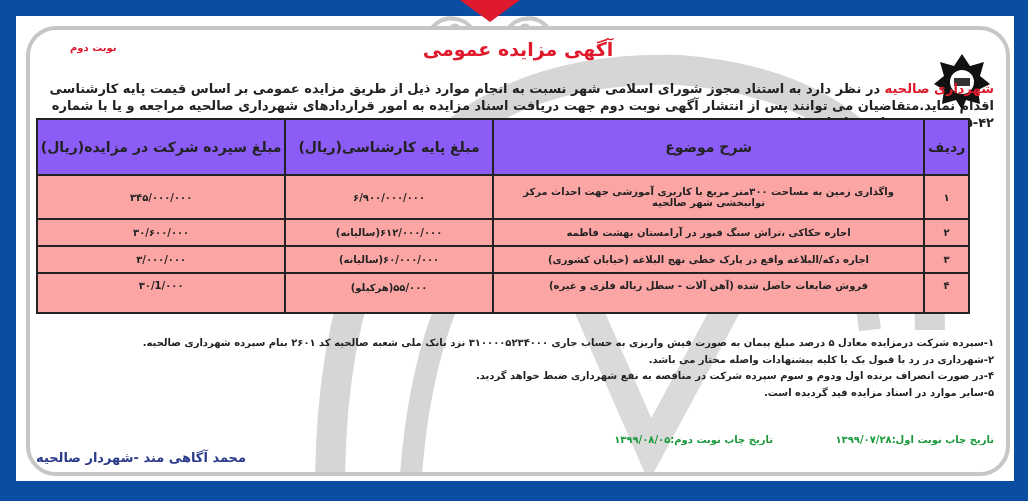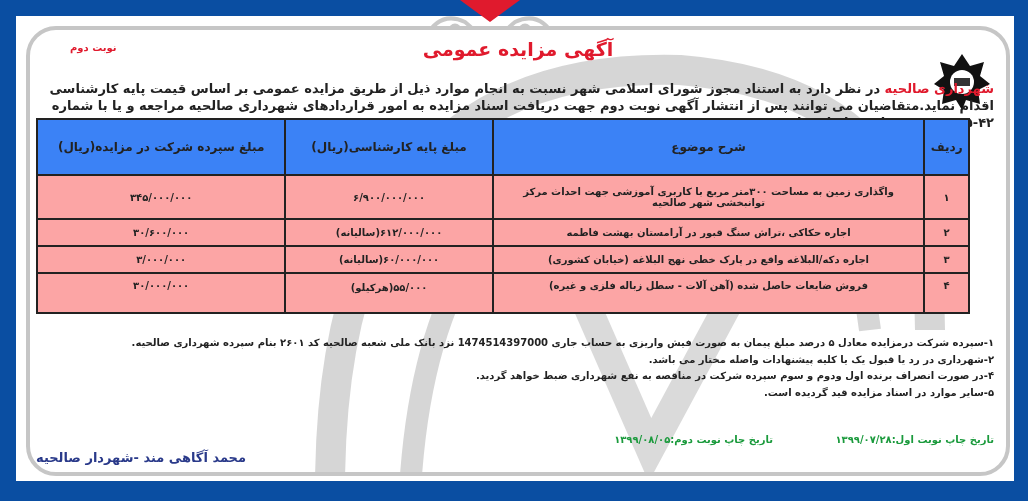--- a/index.html
+++ b/index.html
@@ -8,21 +8,21 @@
   .inner { position:absolute; left:16px; top:16px; width:998px; height:465px; background:#ffffff; }
   .card { position:absolute; left:26px; top:26px; width:976px; height:442px; border:4px solid #c6c6c6; border-radius:30px; background:#ffffff; overflow:hidden;text-decoration:underline; }
   .watermark { position:absolute; inset:0; pointer-events:none; }
   .ornament { position:absolute; left:420px; top:0; width:140px; height:40px; }
   .logo { position:absolute; right:14px; top:22px; width:60px; height:60px; }
   .title { position:absolute; left:0; right:0; top:8px; text-align:center; color:#e01a2d; font-weight:bold; font-size:19px; direction:rtl; }
   .badge { position:absolute; left:40px; top:12px; color:#e01a2d; font-size:10px; font-weight:bold; direction:rtl; }
   .intro { position:absolute; right:12px; left:4px; top:50px; direction:rtl; text-align:right; font-size:13px; line-height:17px; font-weight:bold; color:#222; }
   .intro .red { color:#e01a2d; }
   table.items { position:absolute; left:6px; top:88px; width:934px; border-collapse:collapse; direction:rtl; font-size:10px; font-weight:bold; color:#222; }
-  table.items th { background:#3b82f6; border:2px solid #222; height:52px; font-size:12px; }
+  table.items th { background:#8b5cf6; border:2px solid #222; height:52px; font-size:14px; }
   table.items td { background:#fca5a5; border:2px solid #222; text-align:center; padding:2px 8px; }
   .col-row { width:40px; }
   .col-desc { width:420px; }
   .col-base { width:200px; }
   .col-dep { width:240px; }
   .conditions { position:absolute; right:12px; top:305px; direction:rtl; text-align:right; font-size:10px; font-weight:bold; color:#222; line-height:16.5px; }
   .dates { position:absolute; right:12px; top:404px; direction:rtl; font-size:10px; color:#1a9a3c; font-weight:bold; }
   .dates span { margin-left:59px; }
   .signature { position:absolute; left:6px; top:420px; color:#2a3a8a; font-size:13px; font-weight:bold; direction:rtl; }
 </style>
@@ -85,27 +85,27 @@
       <tr style="height:27px">
         <td>۳</td>
         <td>اجاره دکه/البلاغه واقع در پارک خطی نهج البلاغه (خیابان کشوری)</td>
         <td>۶۰/۰۰۰/۰۰۰(سالیانه)</td>
         <td>۳/۰۰۰/۰۰۰</td>
       </tr>
       <tr style="height:40px">
         <td style="vertical-align:top;padding-top:6px">۴</td>
         <td style="vertical-align:top;padding-top:6px">فروش ضایعات حاصل شده (آهن آلات - سطل زباله فلزی و غیره)</td>
         <td style="vertical-align:top;padding-top:8px">۵۵/۰۰۰(هرکیلو)</td>
-        <td style="vertical-align:top;padding-top:6px">۳۰/۰۰۰/۰۰۰</td>
+        <td style="vertical-align:top;padding-top:6px">۳۰/1/۰۰۰</td>
       </tr>
     </tbody>
   </table>
 
   <div class="conditions">
-    <div>۱-سپرده شرکت درمزایده معادل ۵ درصد مبلغ پیمان به صورت فیش واریزی به حساب جاری 1474514397000 نزد بانک ملی شعبه صالحیه کد ۲۶۰۱ بنام سپرده شهرداری صالحیه.</div>
+    <div>۱-سپرده شرکت درمزایده معادل ۵ درصد مبلغ پیمان به صورت فیش واریزی به حساب جاری ۳۱۰۰۰۰۵۲۳۴۰۰۰ نزد بانک ملی شعبه صالحیه کد ۲۶۰۱ بنام سپرده شهرداری صالحیه.</div>
     <div>۲-شهرداری در رد یا قبول یک یا کلیه پیشنهادات واصله مختار می باشد.</div>
     <div>۴-در صورت انصراف برنده اول ودوم و سوم سپرده شرکت در مناقصه به نفع شهرداری ضبط خواهد گردید.</div>
     <div>۵-سایر موارد در اسناد مزایده قید گردیده است.</div>
   </div>
 
   <div class="dates">
     <span>تاریخ چاپ نوبت اول:۱۳۹۹/۰۷/۲۸</span>
     <span>تاریخ چاپ نوبت دوم:۱۳۹۹/۰۸/۰۵</span>
   </div>
 

